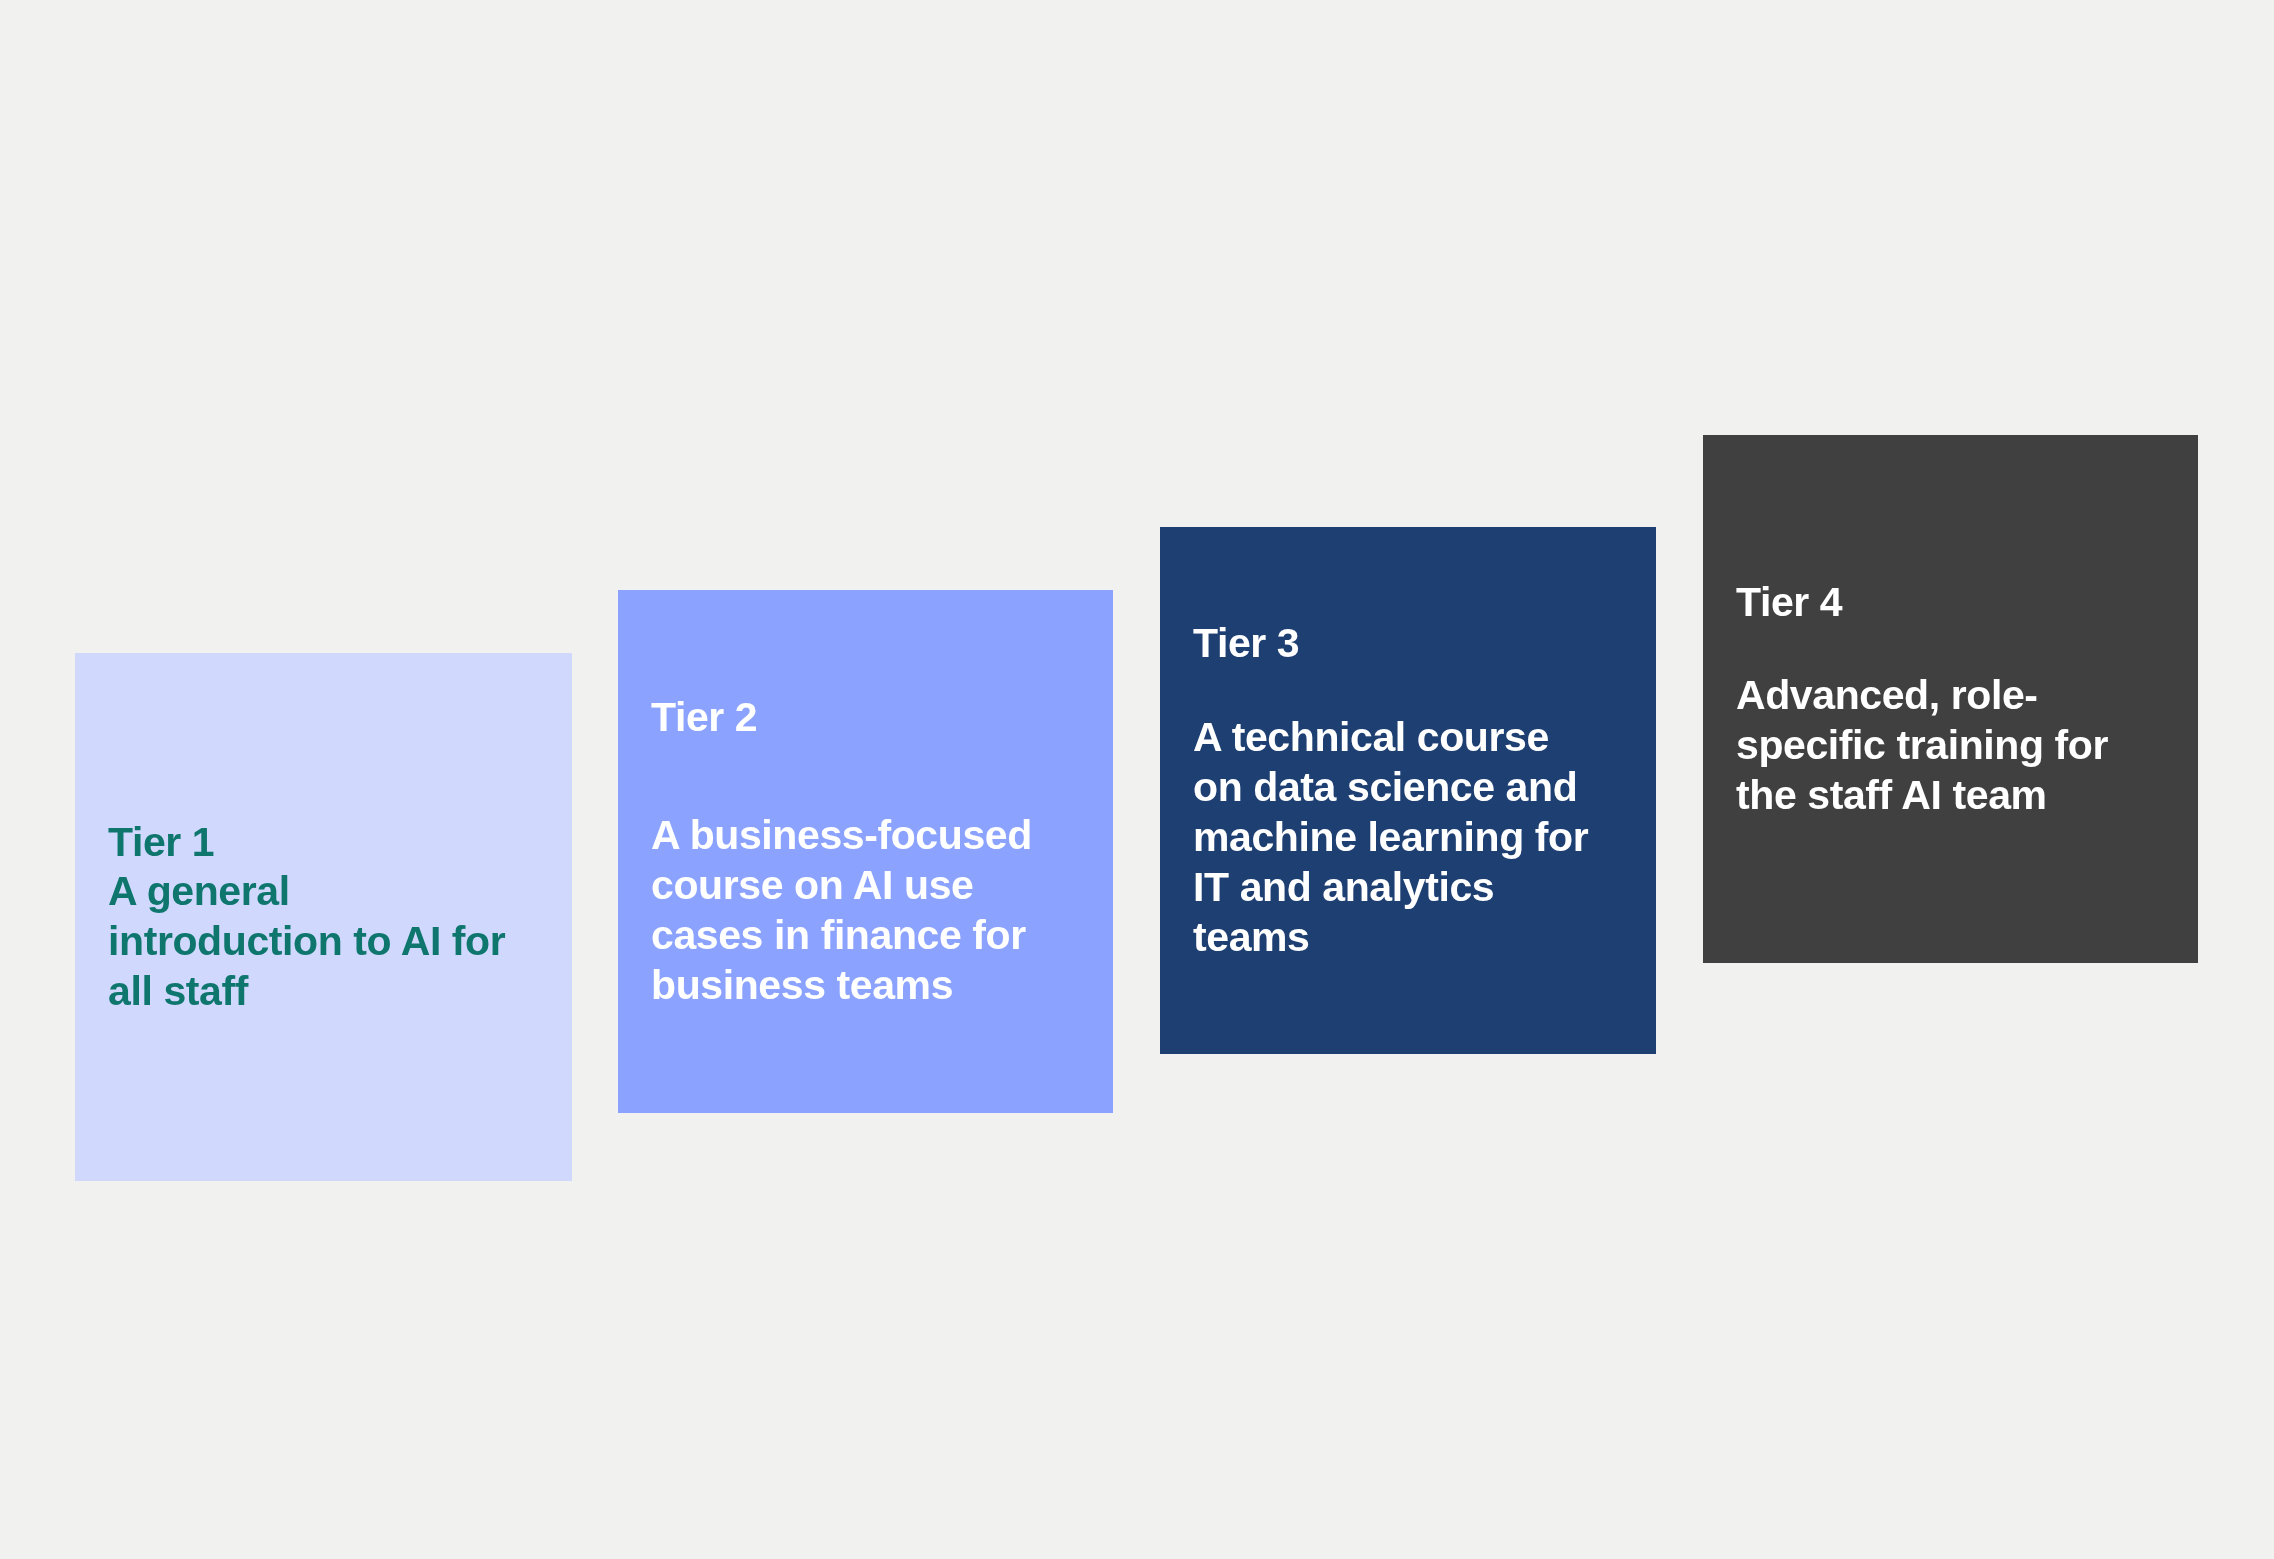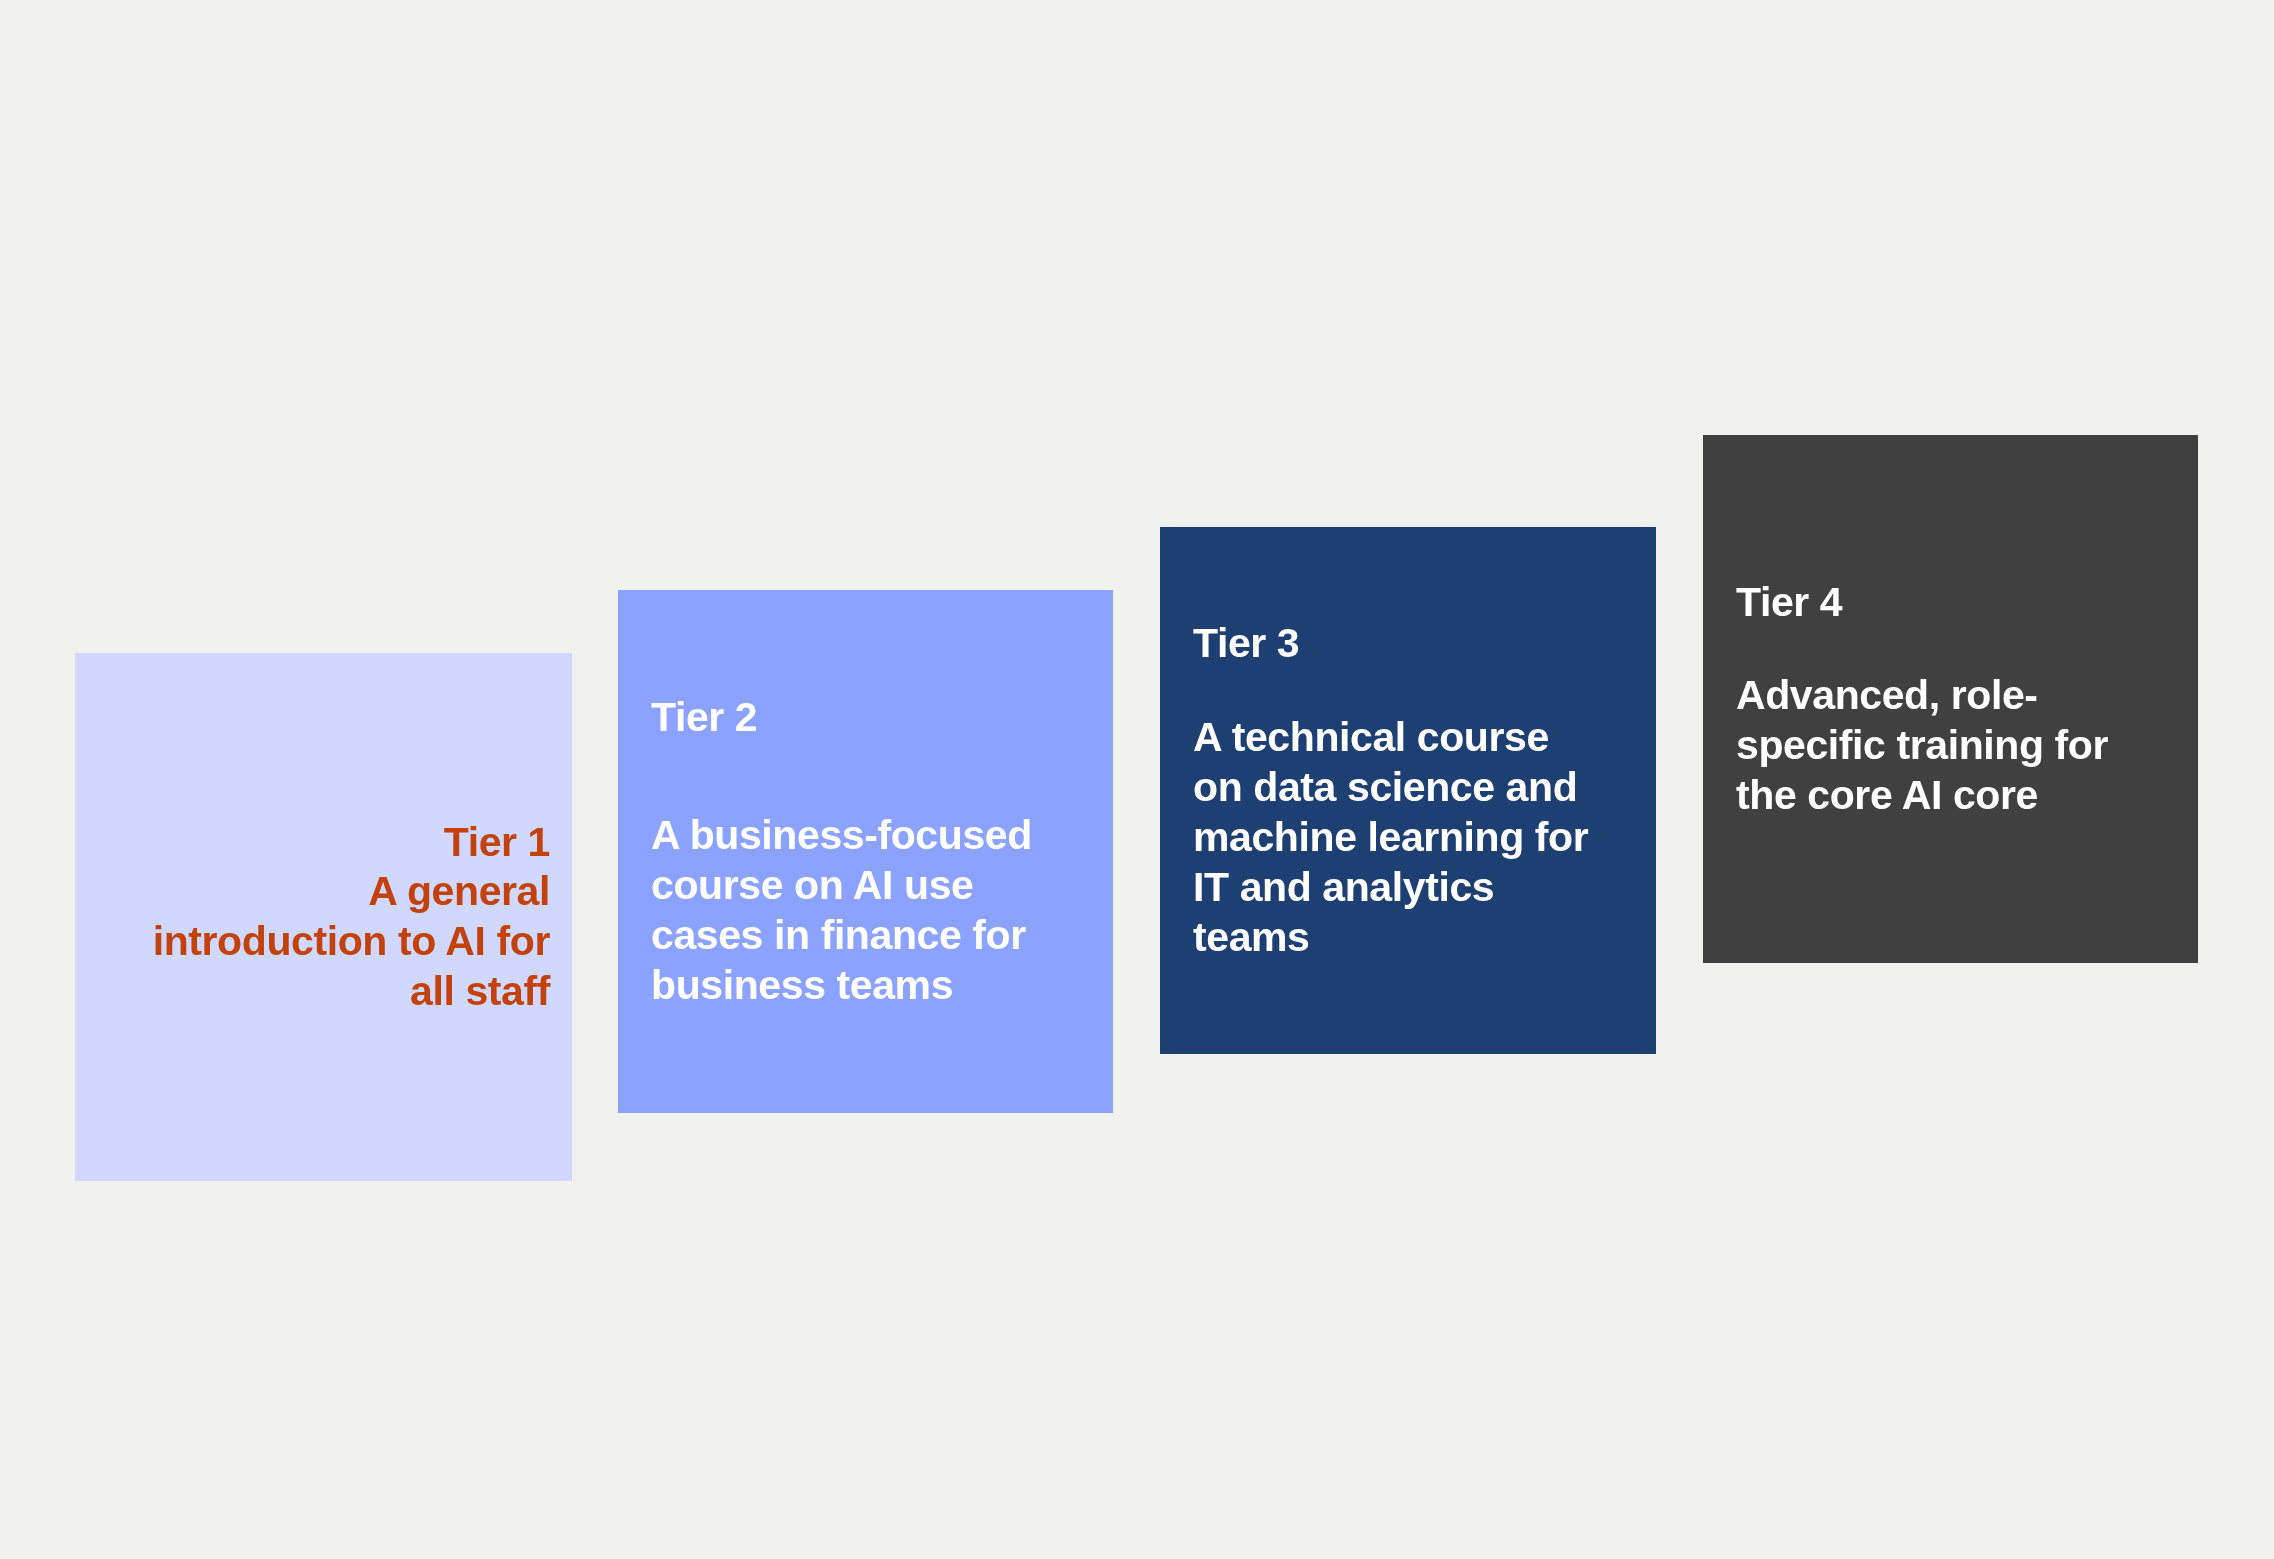--- a/index.html
+++ b/index.html
@@ -55,21 +55,21 @@
   #card-3 { left: 1160px; top: 527px; width: 496px; height: 527px; }
   #card-4 { left: 1703px; top: 435px; width: 495px; height: 528px; }
 
   #card-2 .tier-desc, #card-3 .tier-desc, #card-4 .tier-desc { margin-top: 44px; }
 </style>
 </head>
 <body style="background: rgb(241, 241, 240);">
 
 <div id="stage">
 
-  <div class="tier-card" id="card-1" style="background-color: rgb(208, 217, 253); color: #c2410c; text-align: right;">
+  <div class="tier-card" id="card-1" style="background-color: rgb(208, 217, 253); color: #0f766e;">
     <div class="tier-title">Tier 1</div>
     <div class="tier-desc">A general
 introduction to AI for
 all staff</div>
   </div>
 
   <div class="tier-card" id="card-2" style="background-color: rgb(139, 162, 254); color: rgb(255, 255, 255); gap: 24px;">
     <div class="tier-title">Tier 2</div>
     <div class="tier-desc">A business-focused
 course on AI use
@@ -83,16 +83,16 @@
 on data science and
 machine learning for
 IT and analytics
 teams</div>
   </div>
 
   <div class="tier-card" id="card-4" style="background-color: #404040; color: rgb(255, 255, 255);">
     <div class="tier-title">Tier 4</div>
     <div class="tier-desc">Advanced, role-
 specific training for
-the core AI core</div>
+the staff AI team</div>
   </div>
 
 </div>
 
 </body></html>

